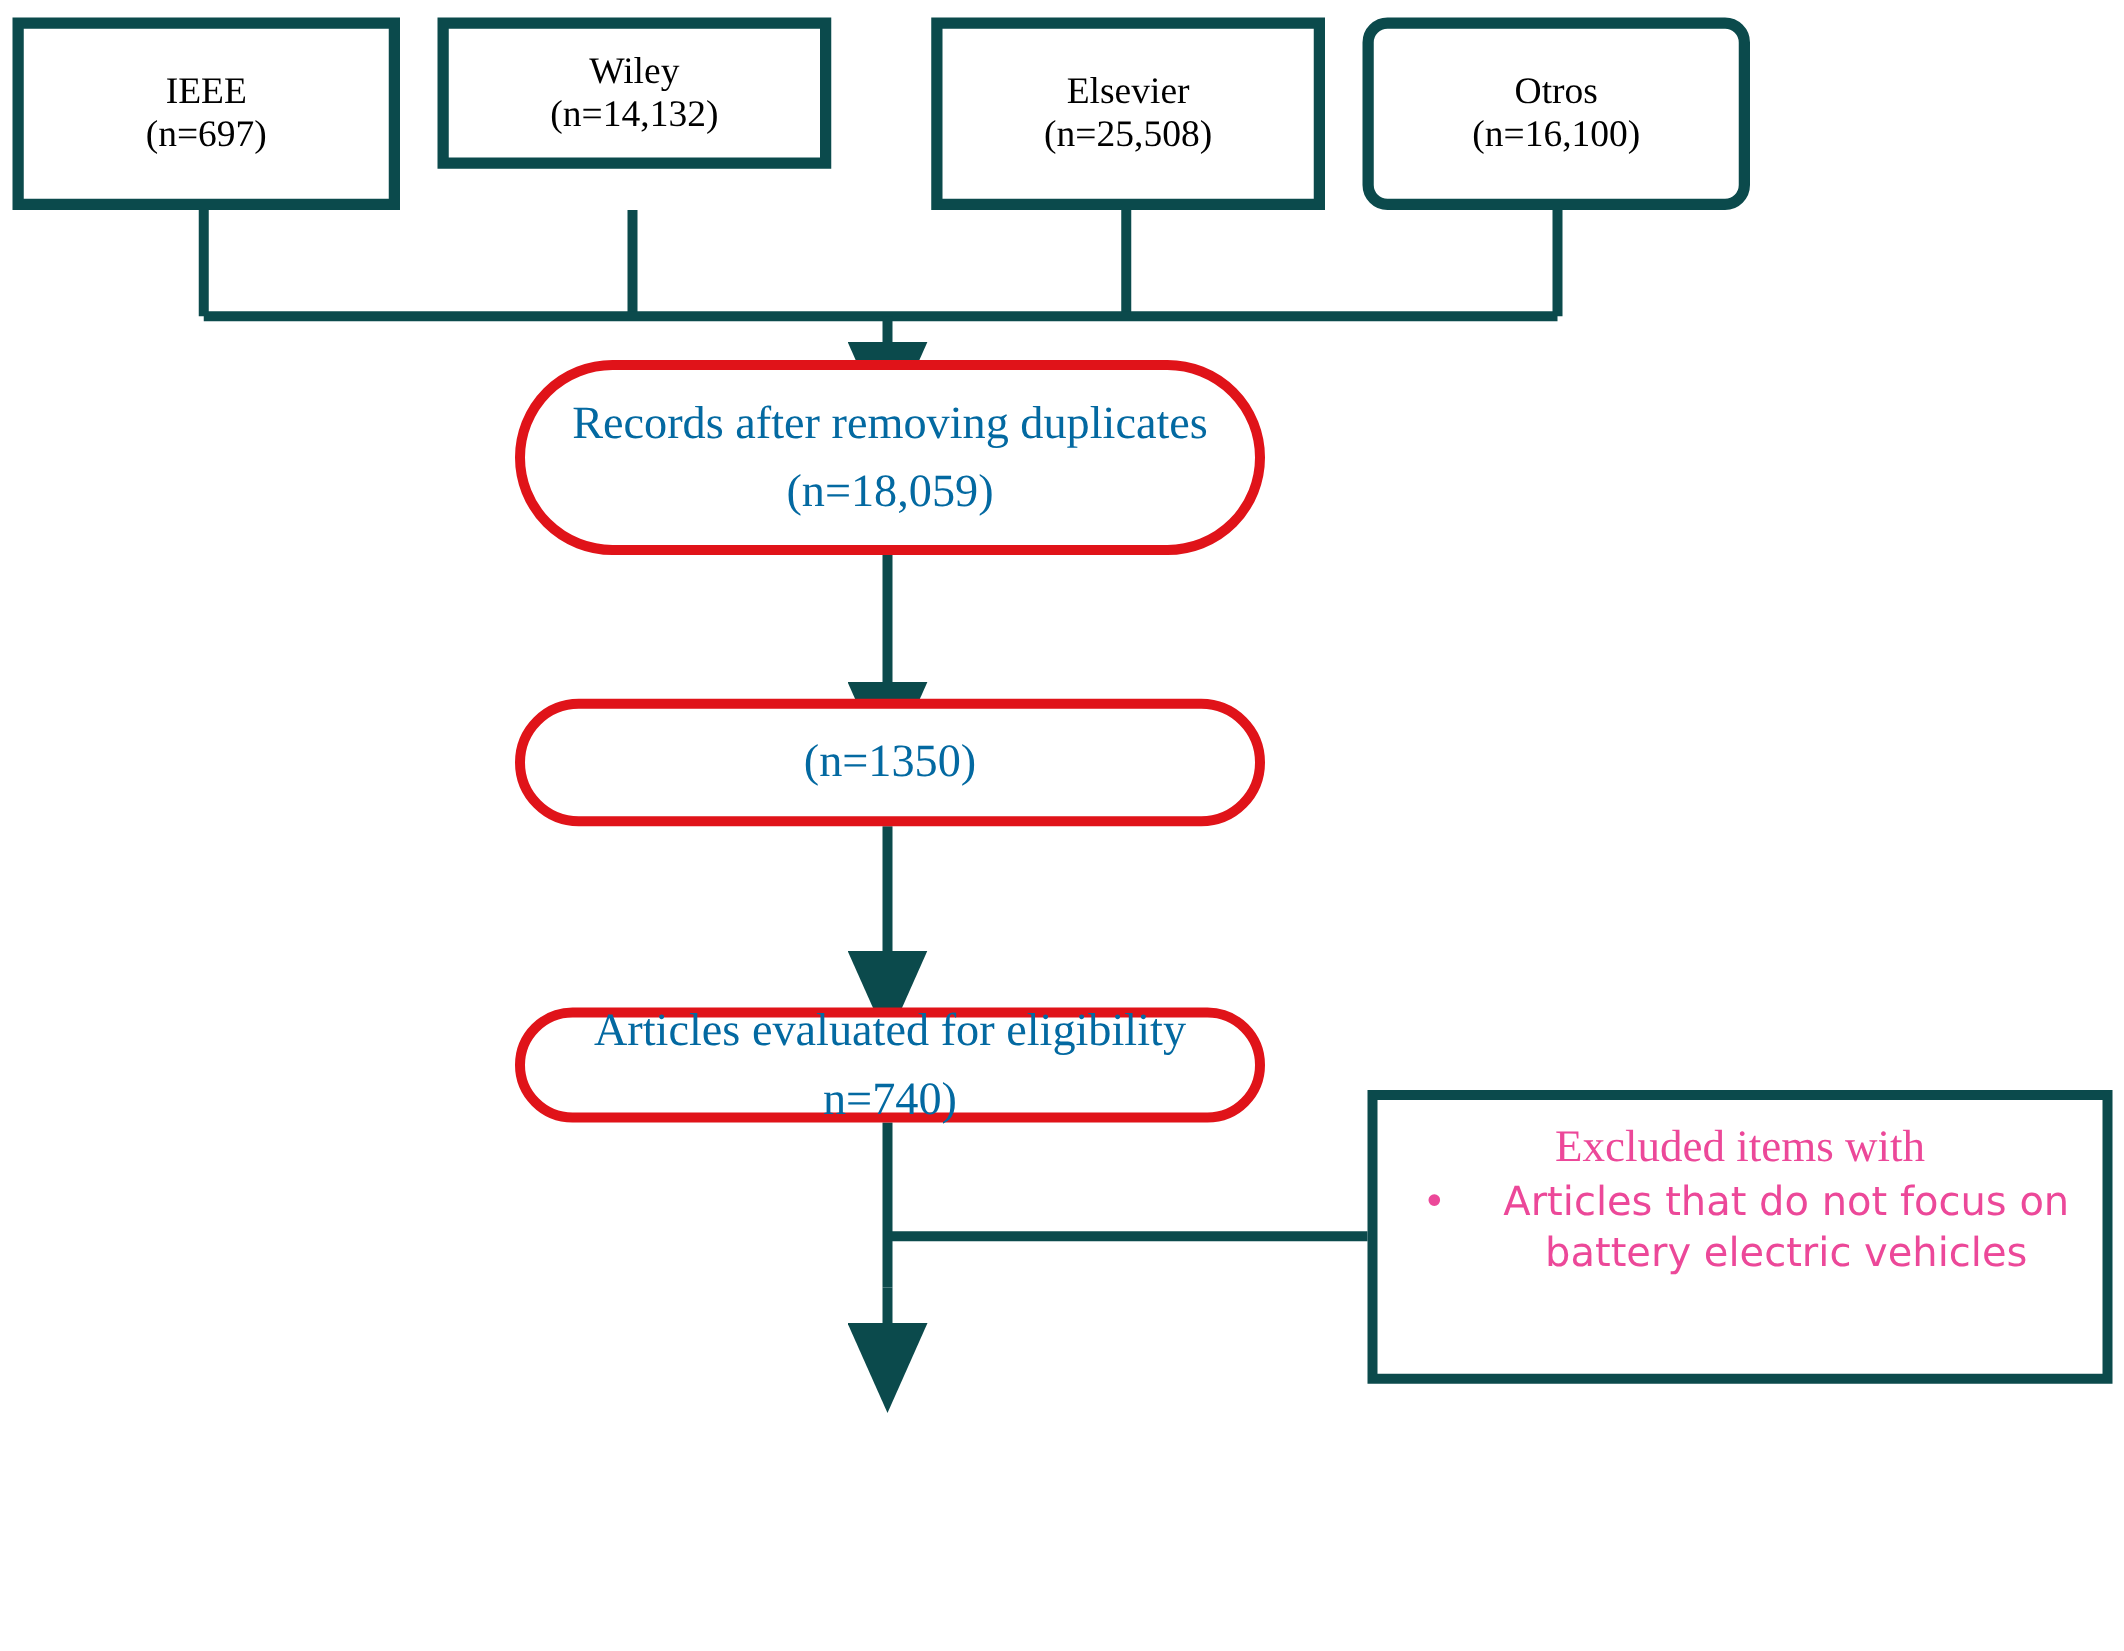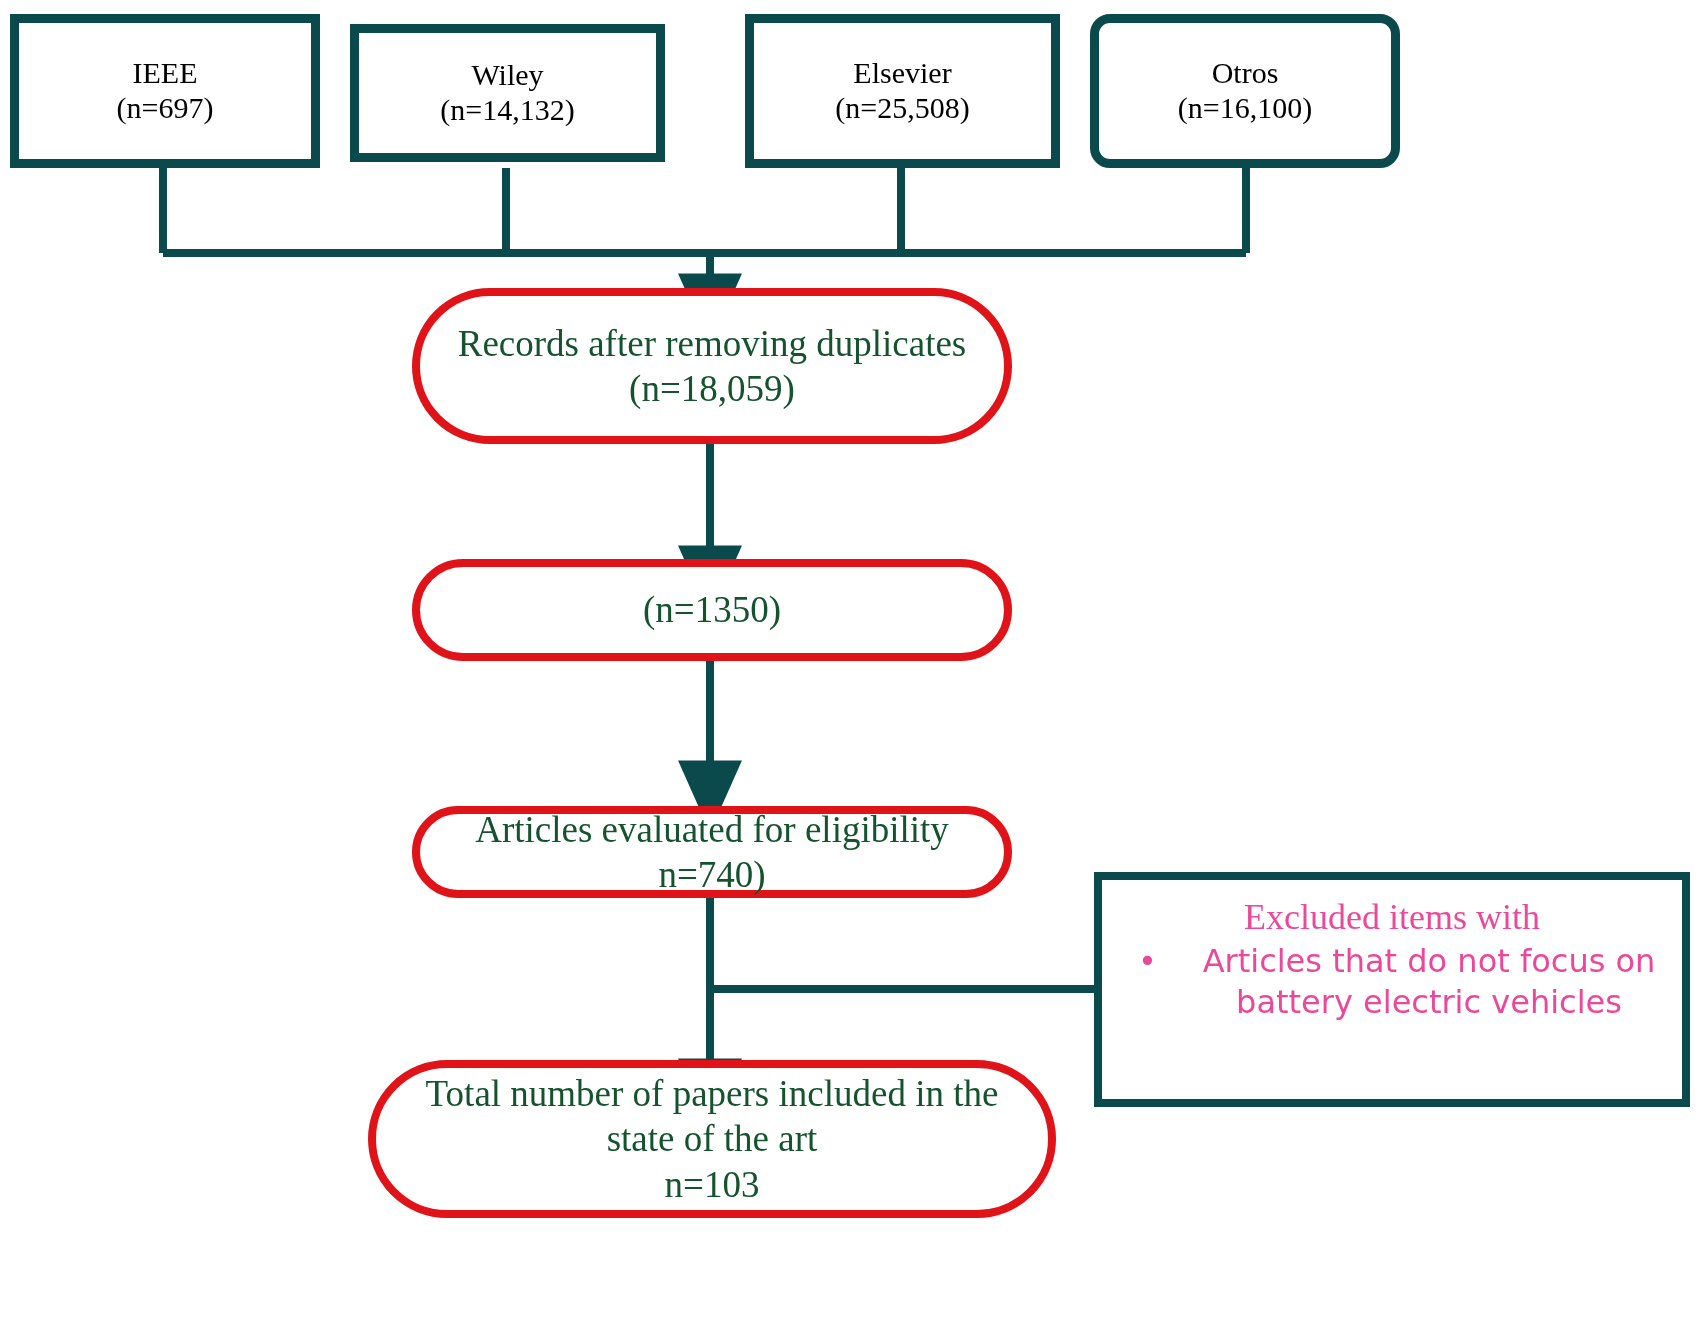--- a/index.html
+++ b/index.html
@@ -51,22 +51,23 @@
     border-radius: 95px;
     background: #ffffff;
     display: flex;
     flex-direction: column;
     align-items: center;
     justify-content: center;
     text-align: center;
     font-family: "Liberation Serif", "DejaVu Serif", serif;
     font-size: 37px;
     line-height: 1.22;
-    color: #14532d;
+    color: #0369a1;
     padding: 0 34px;
+    gap: 10px;
   }
   .stage-box .ln { display: block; }
 
   
   .excl-box {
     position: absolute;
     box-sizing: border-box;
     border: 8px solid #0B4A4C;
     background: #ffffff;
     color: #ec4899;
@@ -132,21 +133,21 @@
 
       <path d="M710,1030 L710,1060" marker-end="url(#arw)"></path>
     </g>
   </svg>
 
   <div class="src-box" style="left:10px; top:14px; width:310px; height:154px;">
     <span class="ln">IEEE</span>
     <span class="ln">(n=697)</span>
   </div>
 
-  <div class="src-box" style="left:350px; top:14px; width:315px; height:138px;margin-top:10px;">
+  <div class="src-box" style="left:350px; top:14px; width:315px; height:121px;">
     <span class="ln">Wiley</span>
     <span class="ln">(n=14,132)</span>
   </div>
 
   <div class="src-box" style="left:745px; top:14px; width:315px; height:154px;">
     <span class="ln">Elsevier</span>
     <span class="ln">(n=25,508)</span>
   </div>
 
   <div class="src-box" style="left:1090px; top:14px; width:310px; height:154px;border-radius:20px;">
@@ -161,25 +162,20 @@
 
   <div class="stage-box" style="left:412px; top:559px; width:600px; height:102px;">
     <span class="ln">(n=1350)</span>
   </div>
 
   <div class="stage-box" style="left:412px; top:806px; width:600px; height:92px;">
     <span class="ln">Articles evaluated for eligibility</span>
     <span class="ln">n=740)</span>
   </div>
 
-  <div class="stage-box" style="left:368px; top:1060px; width:688px; height:158px;">
-    <span class="ln">Total number of papers included in the</span>
-    <span class="ln">state of the art</span>
-    <span class="ln">n=103</span>
-  </div>
 
   <div class="excl-box" style="left:1094px; top:872px; width:596px; height:235px;">
     <div class="excl-head">
       <span class="ln">Excluded items with</span>
     </div>
     <ul class="excl-list">
       <li>
         <span class="bullet">•</span>
         <span>Articles that do not focus on battery electric vehicles</span>
       </li>

